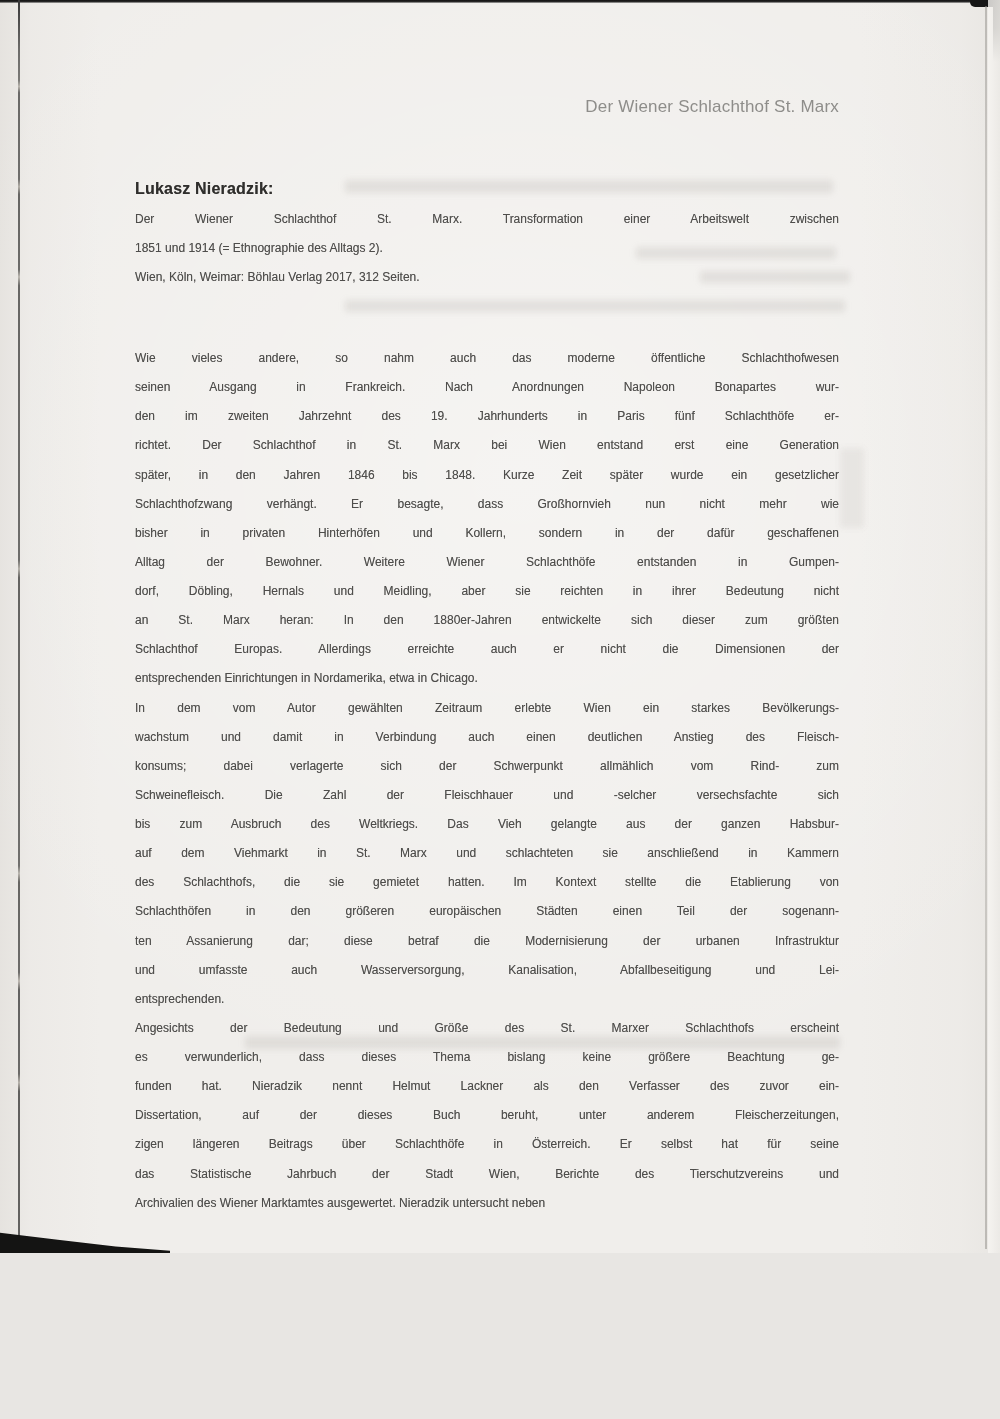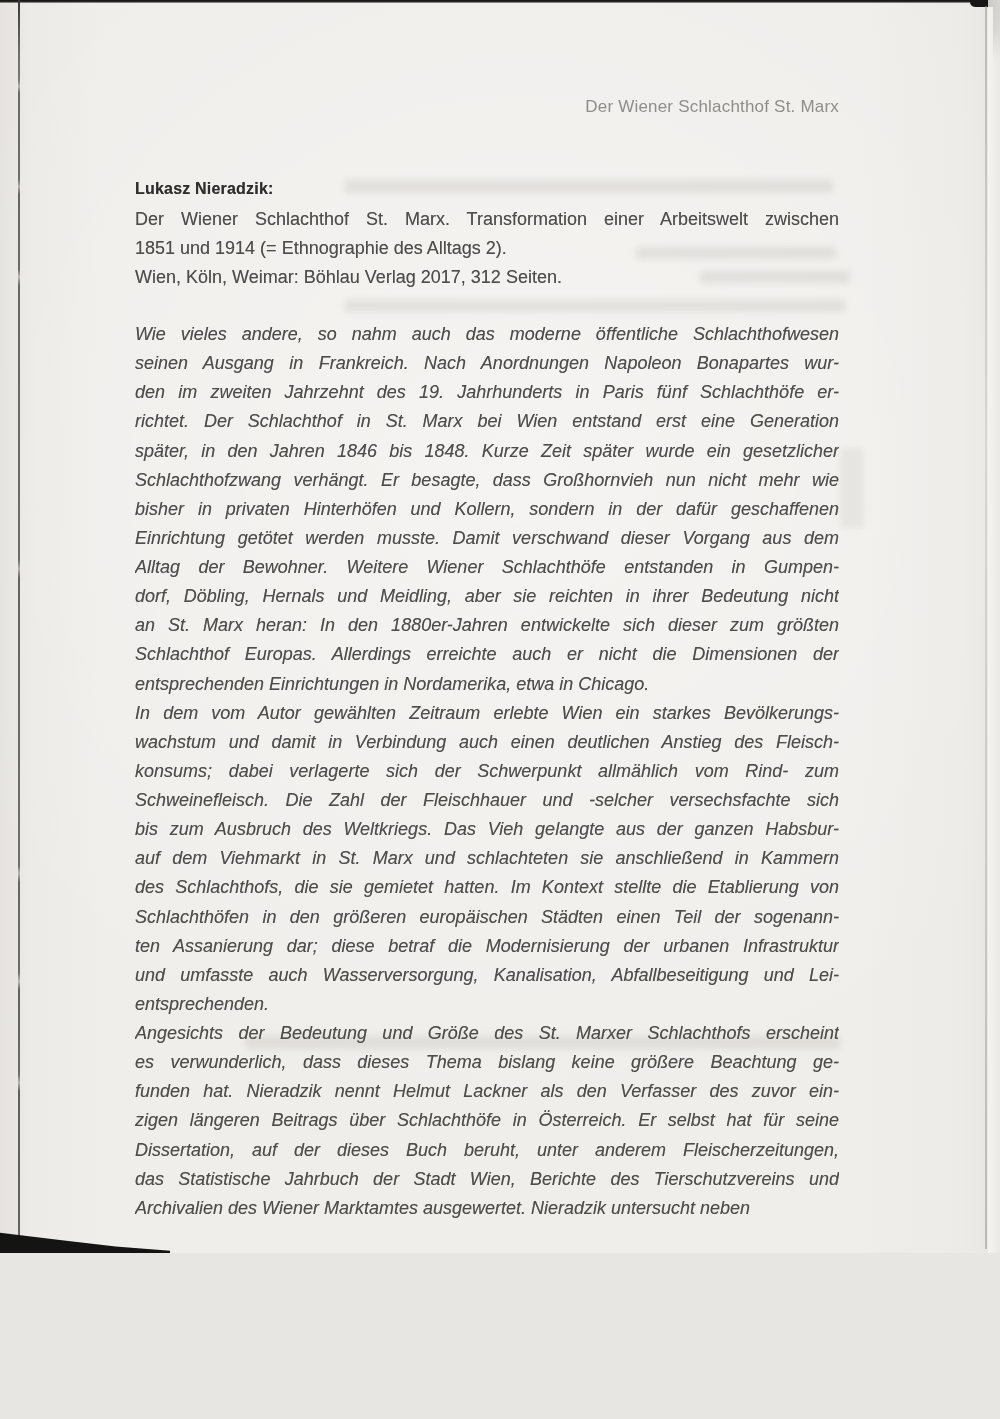--- a/index.html
+++ b/index.html
@@ -44,25 +44,25 @@
   
   .running-head{
     position:absolute;top:96px;left:135px;width:704px;
     text-align:right;font-size:17px;line-height:22px;color:#8e8d8a;
     letter-spacing:.2px;
   }
   .title-block{position:absolute;top:172px;left:135px;width:704px;color:#4e4d4b;}
   .author{font-size:16px;font-weight:700;color:#2f2e2c;line-height:33px;letter-spacing:.2px;
     text-shadow:0 0 .5px rgba(47,46,44,.55);}
   .imprint{}
-  .line{height:29.13px;line-height:29.13px;font-size:18px;color:#4e4d4b;
+  .line{height:29.13px;line-height:29.13px;font-size:12px;color:#4e4d4b;
     text-align:justify;overflow:hidden;white-space:normal;
     text-shadow:0 0 .5px rgba(78,77,75,.5);}
   .line.j{text-align-last:justify;}
-  .body-text{position:absolute;top:320px;left:135px;width:704px;font-style:italic;}
+  .body-text{position:absolute;top:344px;left:135px;width:704px;}
   .page-number{
     position:absolute;top:1296px;left:135px;width:708px;
     font-size:17.5px;color:#5c5b59;
     text-shadow:0 0 .5px rgba(92,91,89,.5);
   }
 </style>
 </head>
 <body>
 
 <div class="page">
@@ -94,41 +94,40 @@
   </div>
 
   <div id="body-text" class="body-text">
       <div class="line j">Wie vieles andere, so nahm auch das moderne öffentliche Schlachthofwesen</div>
       <div class="line j">seinen Ausgang in Frankreich. Nach Anordnungen Napoleon Bonapartes wur-</div>
       <div class="line j">den im zweiten Jahrzehnt des 19. Jahrhunderts in Paris fünf Schlachthöfe er-</div>
       <div class="line j">richtet. Der Schlachthof in St. Marx bei Wien entstand erst eine Generation</div>
       <div class="line j">später, in den Jahren 1846 bis 1848. Kurze Zeit später wurde ein gesetzlicher</div>
       <div class="line j">Schlachthofzwang verhängt. Er besagte, dass Großhornvieh nun nicht mehr wie</div>
       <div class="line j">bisher in privaten Hinterhöfen und Kollern, sondern in der dafür geschaffenen</div>
-      <div class="line j">Einrichtung getötet werden musste. Damit verschwand dieser Vorgang aus dem</div>
       <div class="line j">Alltag der Bewohner. Weitere Wiener Schlachthöfe entstanden in Gumpen-</div>
       <div class="line j">dorf, Döbling, Hernals und Meidling, aber sie reichten in ihrer Bedeutung nicht</div>
       <div class="line j">an St. Marx heran: In den 1880er-Jahren entwickelte sich dieser zum größten</div>
       <div class="line j">Schlachthof Europas. Allerdings erreichte auch er nicht die Dimensionen der</div>
       <div class="line">entsprechenden Einrichtungen in Nordamerika, etwa in Chicago.</div>
       <div class="line j">In dem vom Autor gewählten Zeitraum erlebte Wien ein starkes Bevölkerungs-</div>
       <div class="line j">wachstum und damit in Verbindung auch einen deutlichen Anstieg des Fleisch-</div>
       <div class="line j">konsums; dabei verlagerte sich der Schwerpunkt allmählich vom Rind- zum</div>
       <div class="line j">Schweinefleisch. Die Zahl der Fleischhauer und -selcher versechsfachte sich</div>
       <div class="line j">bis zum Ausbruch des Weltkriegs. Das Vieh gelangte aus der ganzen Habsbur-</div>
       <div class="line j">auf dem Viehmarkt in St. Marx und schlachteten sie anschließend in Kammern</div>
       <div class="line j">des Schlachthofs, die sie gemietet hatten. Im Kontext stellte die Etablierung von</div>
       <div class="line j">Schlachthöfen in den größeren europäischen Städten einen Teil der sogenann-</div>
       <div class="line j">ten Assanierung dar; diese betraf die Modernisierung der urbanen Infrastruktur</div>
       <div class="line j">und umfasste auch Wasserversorgung, Kanalisation, Abfallbeseitigung und Lei-</div>
       <div class="line">entsprechenden.</div>
       <div class="line j">Angesichts der Bedeutung und Größe des St. Marxer Schlachthofs erscheint</div>
       <div class="line j">es verwunderlich, dass dieses Thema bislang keine größere Beachtung ge-</div>
       <div class="line j">funden hat. Nieradzik nennt Helmut Lackner als den Verfasser des zuvor ein-</div>
+      <div class="line j">Dissertation, auf der dieses Buch beruht, unter anderem Fleischerzeitungen,</div>
       <div class="line j">zigen längeren Beitrags über Schlachthöfe in Österreich. Er selbst hat für seine</div>
-      <div class="line j">Dissertation, auf der dieses Buch beruht, unter anderem Fleischerzeitungen,</div>
       <div class="line j">das Statistische Jahrbuch der Stadt Wien, Berichte des Tierschutzvereins und</div>
       <div class="line">Archivalien des Wiener Marktamtes ausgewertet. Nieradzik untersucht neben</div>
     </div>
 
   <div class="page-number">179</div>
 
 </div>
 
 </body></html>

